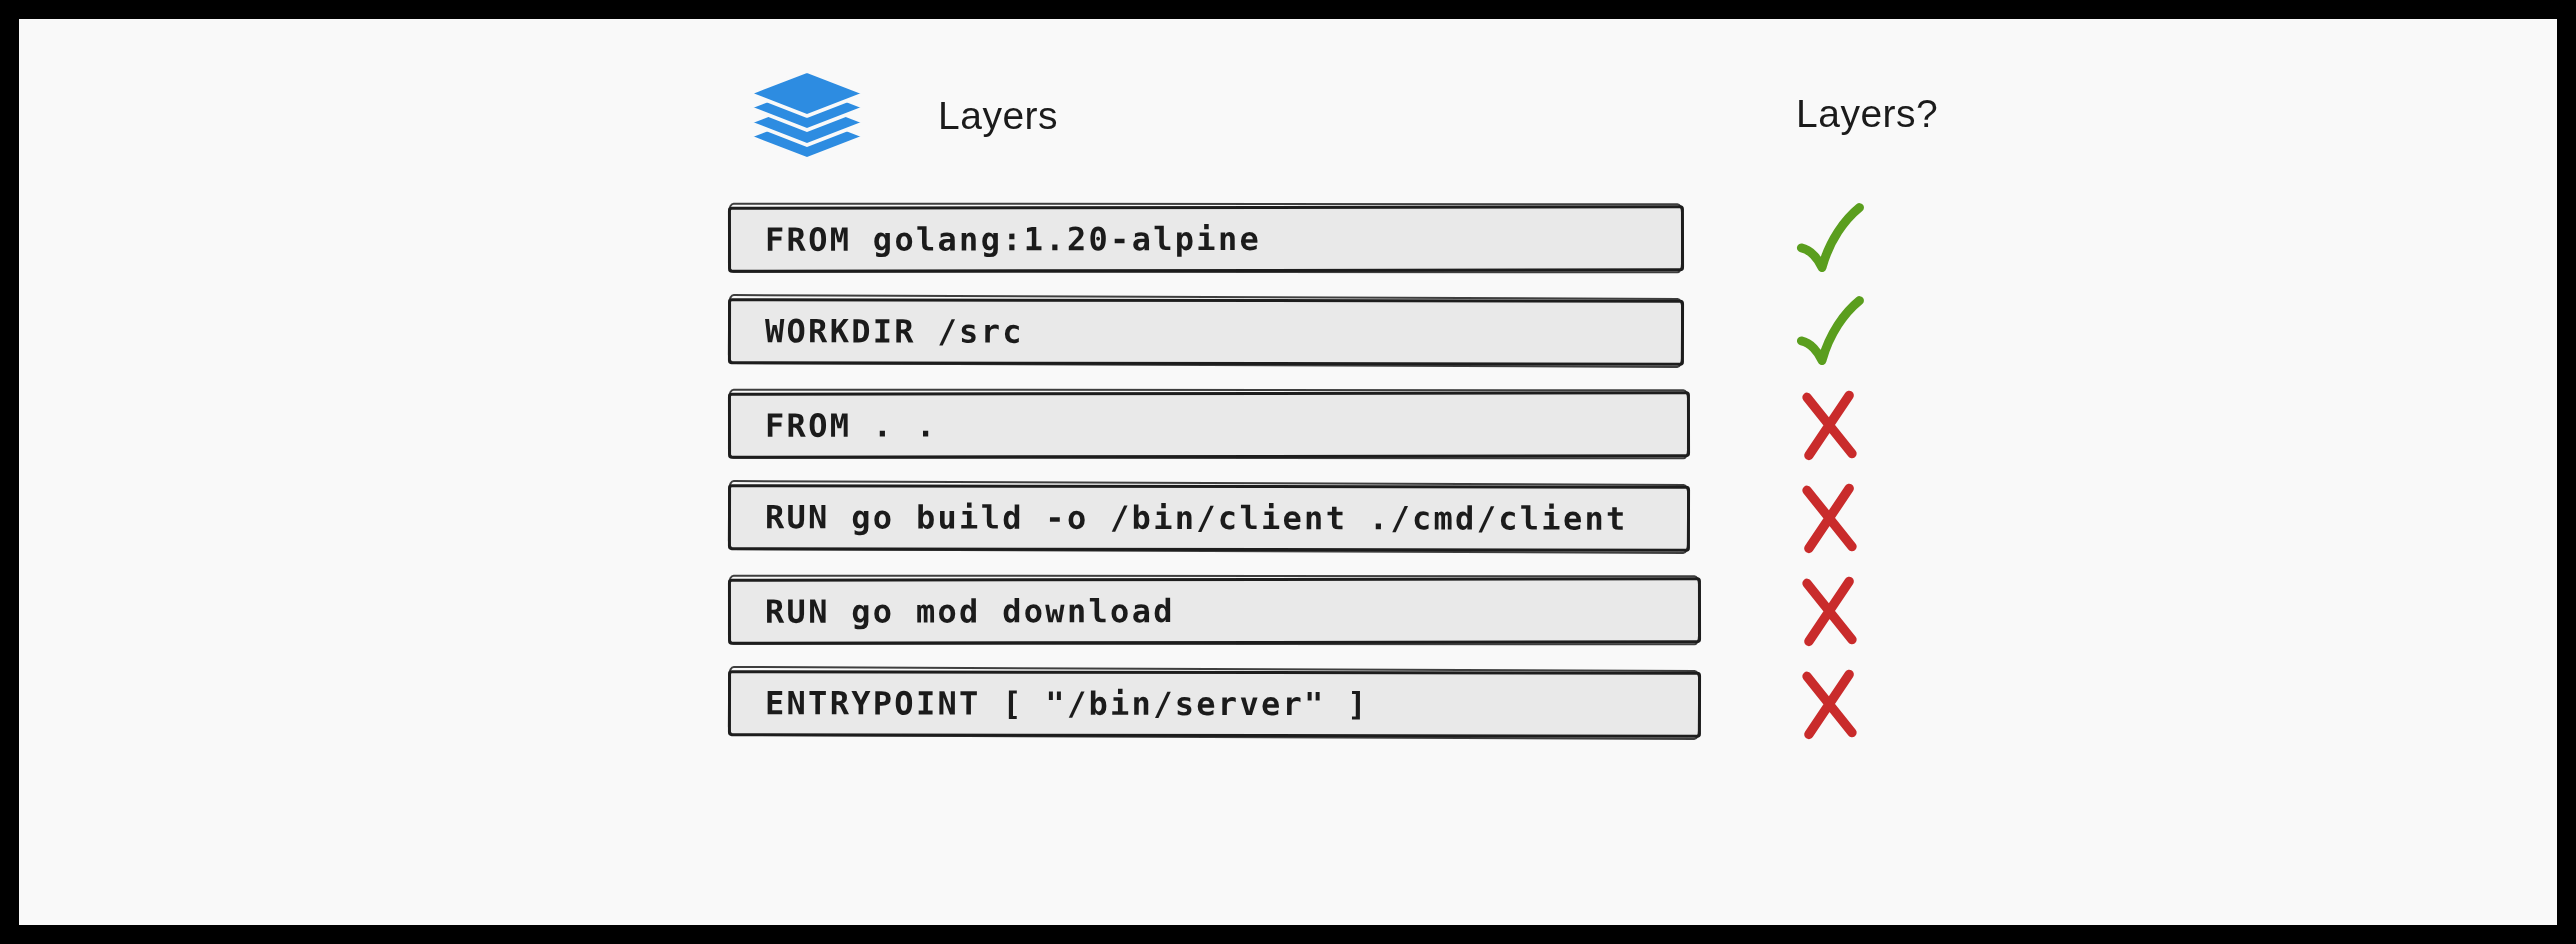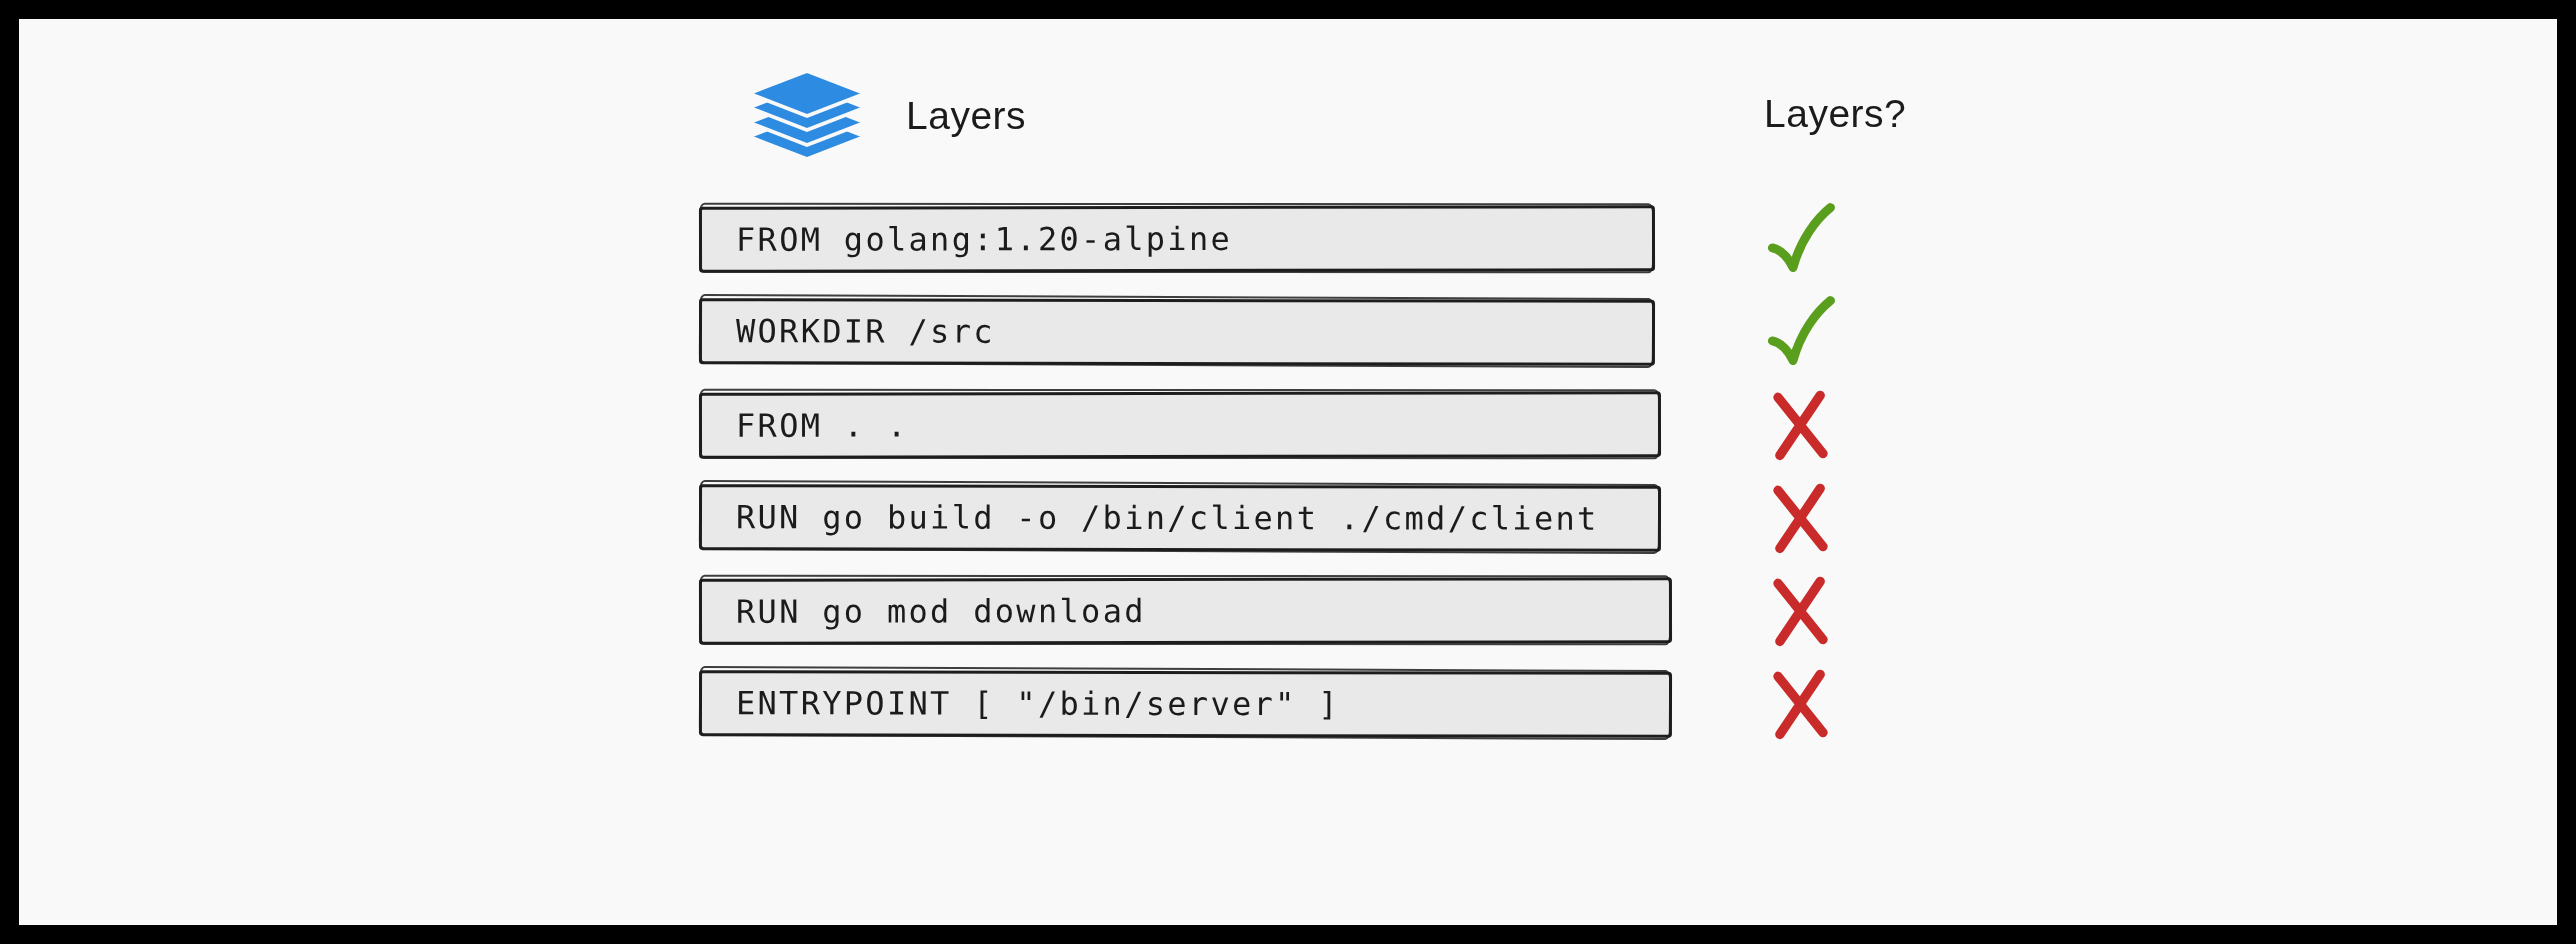--- a/index.html
+++ b/index.html
@@ -19,26 +19,26 @@
   .canvas { position: relative; width: 100%; height: 100%; }
 
   
   .layers-header {
     position: absolute; left: 728px; top: 49px;
     display: flex; align-items: center; gap: 39px; height: 94px;
   }
   .layers-icon-svg { width: 120px; height: 92px; display: block; }
   .header-label {
     font-size: 39px; color: var(--text, #1b1b1b);
-    letter-spacing: 0.5px; line-height: 1;
+    letter-spacing: 0.5px; line-height: 1; margin-left: 32px;
   }
   .cache-label { position: absolute; left: 1745px; top: 75px; }
 
   
-  .rows { position: absolute; left: 680px; top: 187px; width: 1221px; }
+  .rows { position: absolute; left: 709px; top: 187px; width: 1221px; font-weight: bold; }
   .row { position: relative; height: 66px; margin-bottom: 27px; }
   .box {
     position: absolute; left: 0; top: 0;
     width: 956px; height: 66px; box-sizing: border-box;
     background: var(--box_fill, #e9e9e9);
     border: 3.3px solid var(--box_border, #1d1d1d);
     border-radius: 3.8px;
     display: flex; align-items: center;
   }
   

